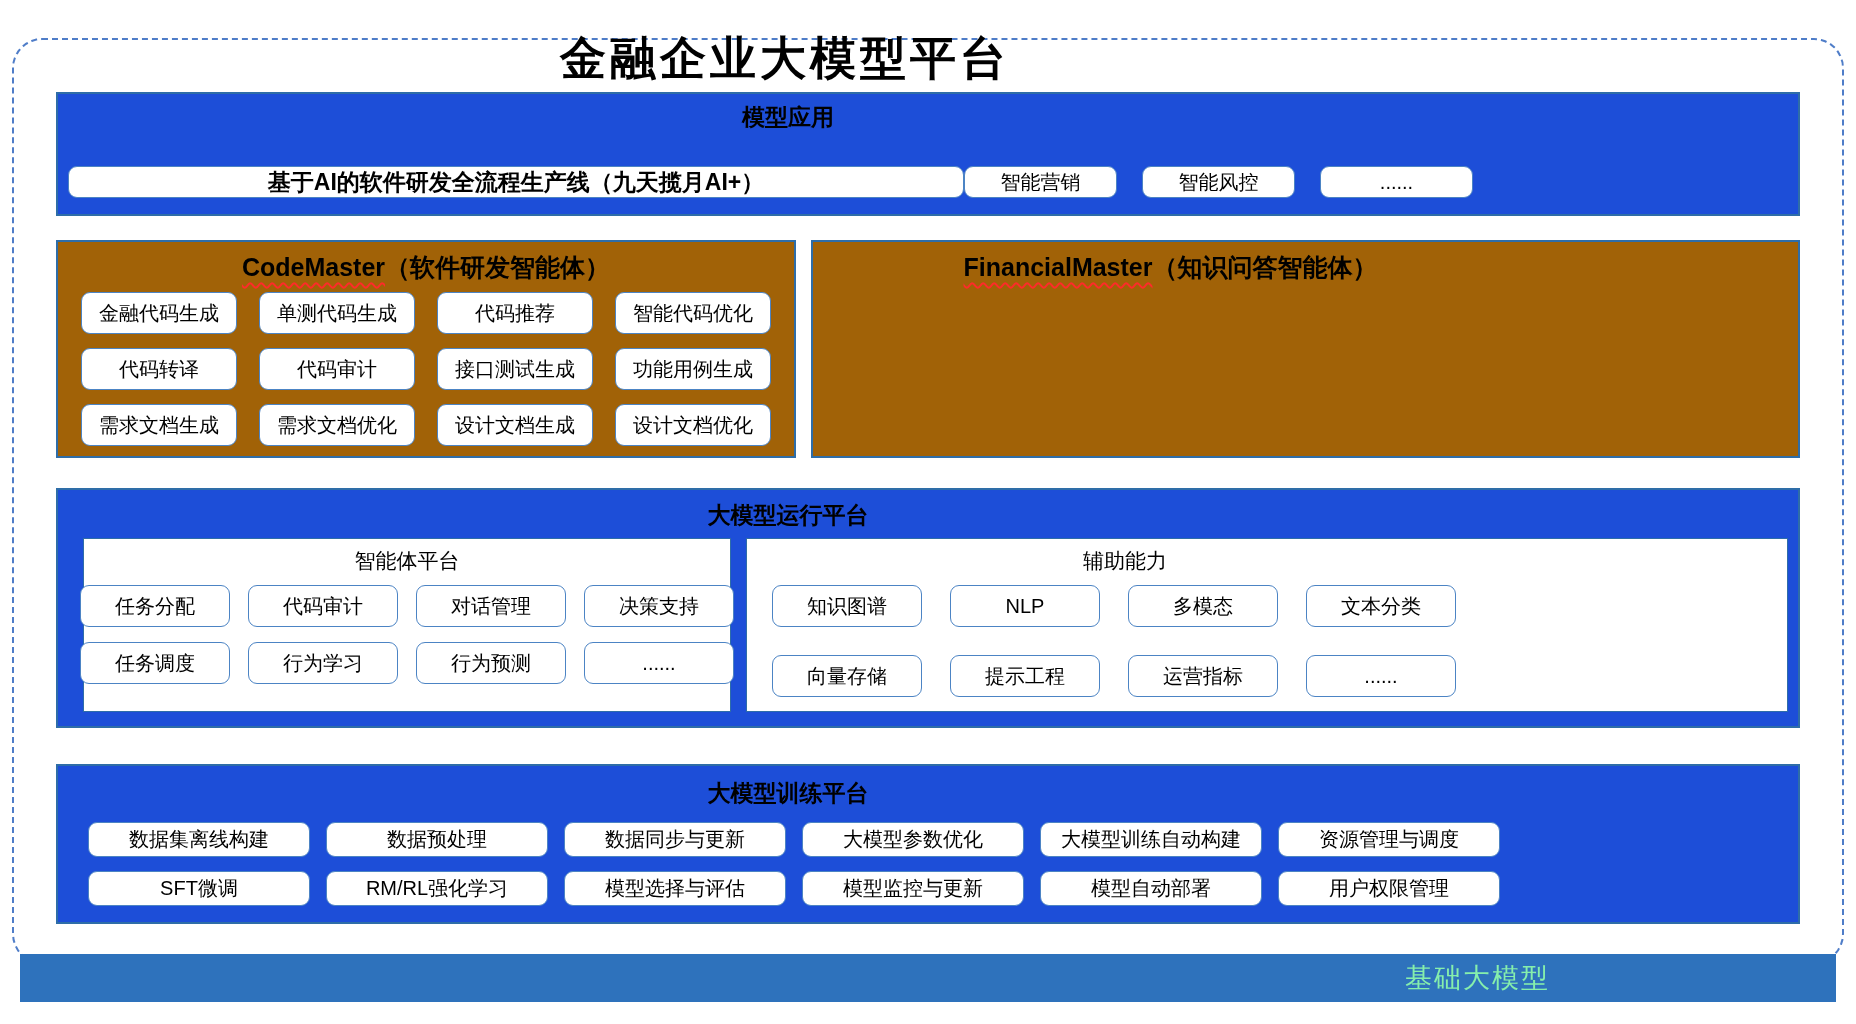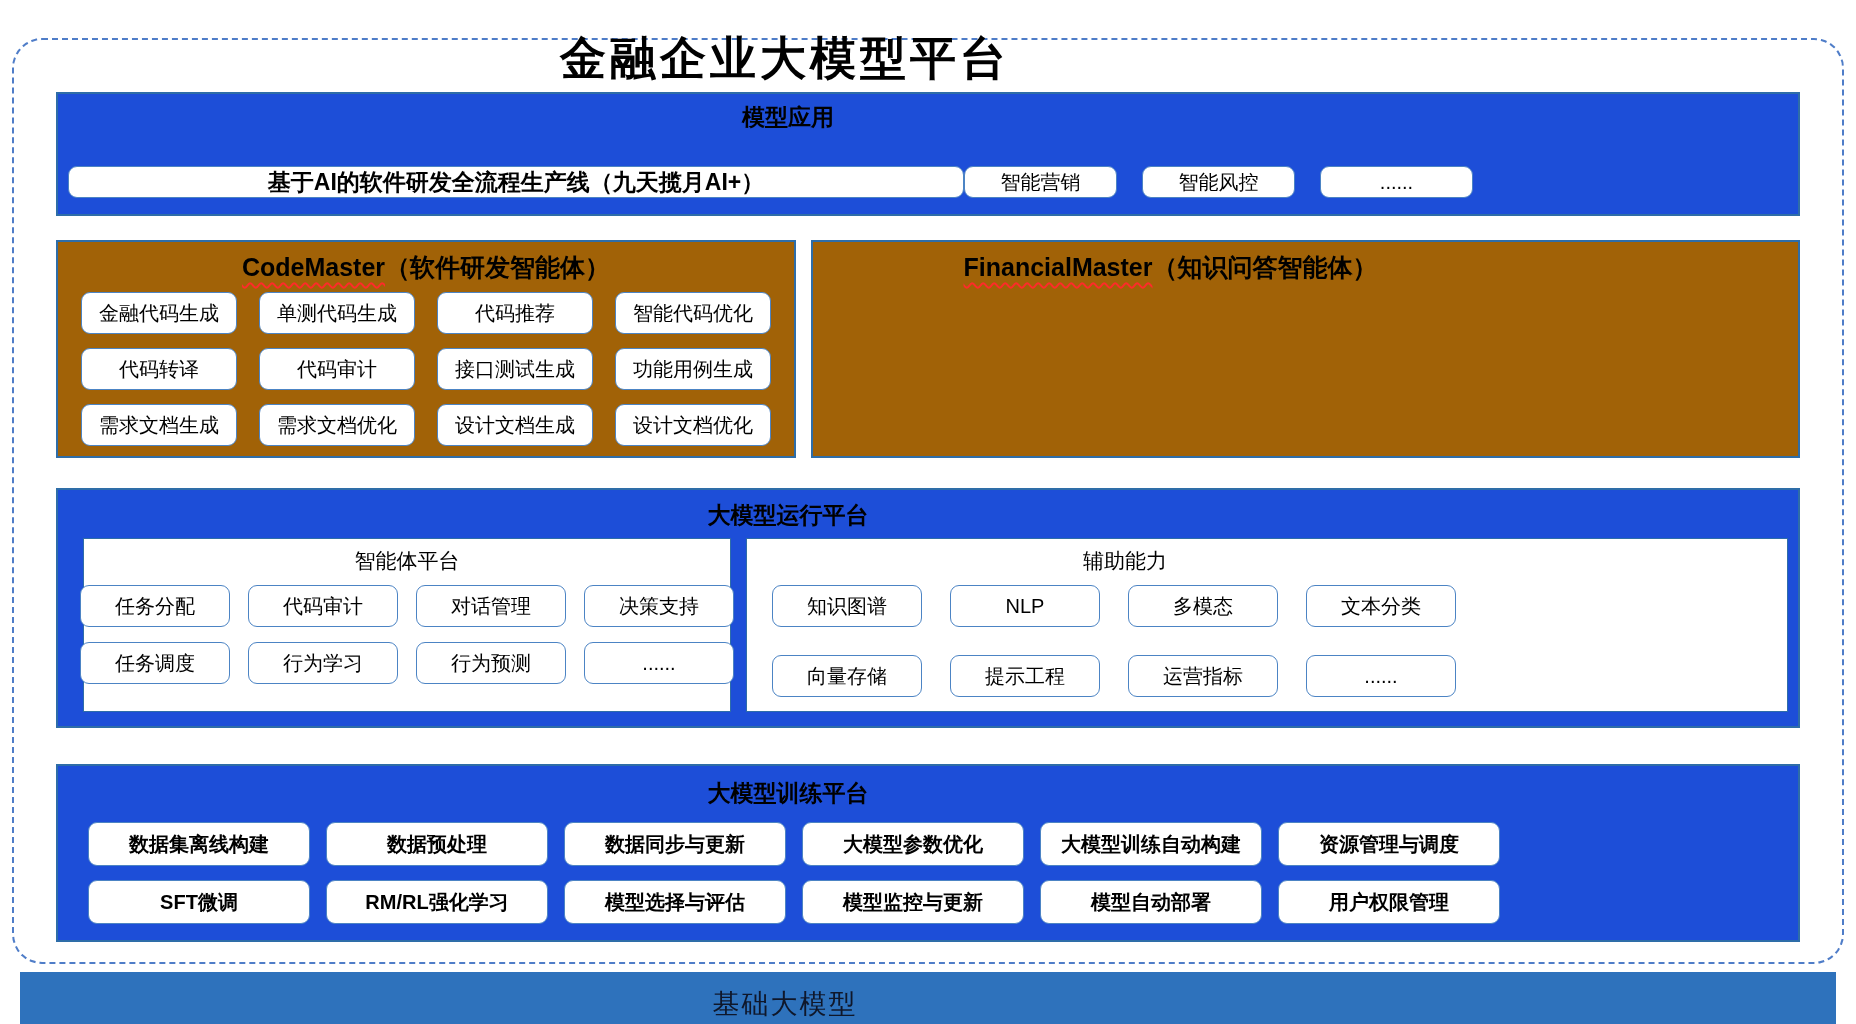--- a/index.html
+++ b/index.html
@@ -72,27 +72,27 @@
   .subbox.agent{width:648px;flex:0 0 auto;}
   .subbox.aux{flex:1;}
   .sub-title{text-align:center;font-size:21px;line-height:28px;font-weight:normal;}
   .subbox.aux .sub-title{padding-right:284px;}
   .grid-agent{grid-template-columns:repeat(4,150px);column-gap:18px;row-gap:15px;justify-content:center;}
   .grid-aux{grid-template-columns:repeat(4,150px);column-gap:18px;row-gap:15px;justify-content:start;padding-left:25px;gap:28px;}
 
   
   .training{margin-top:36px;padding:12px 0 16px;}
   .grid-training{grid-template-columns:repeat(6,222px);column-gap:16px;row-gap:14px;justify-content:start;padding-left:30px;margin-top:14px;}
-  .grid-training .pill{height:44px;font-weight:bold;}
+  .grid-training .pill{height:35px;}
 
   
   .foundation{
-    margin:30px 20px 0;height:64px;background:var(--foundation-bg);
-    display:flex;align-items:center;justify-content:center;padding-right:286px;
-    color:#0f172a;font-size:27px;letter-spacing:2px;
+    margin:30px 20px 0;height:48px;background:var(--foundation-bg);
+    display:flex;align-items:center;justify-content:flex-end;padding-right:286px;
+    color:#86efac;font-size:27px;letter-spacing:2px;
   }
 </style>
 </head>
 <body>
 
 <div class="slide">
   <div class="outer-frame"></div>
 
   <div class="content">
 

